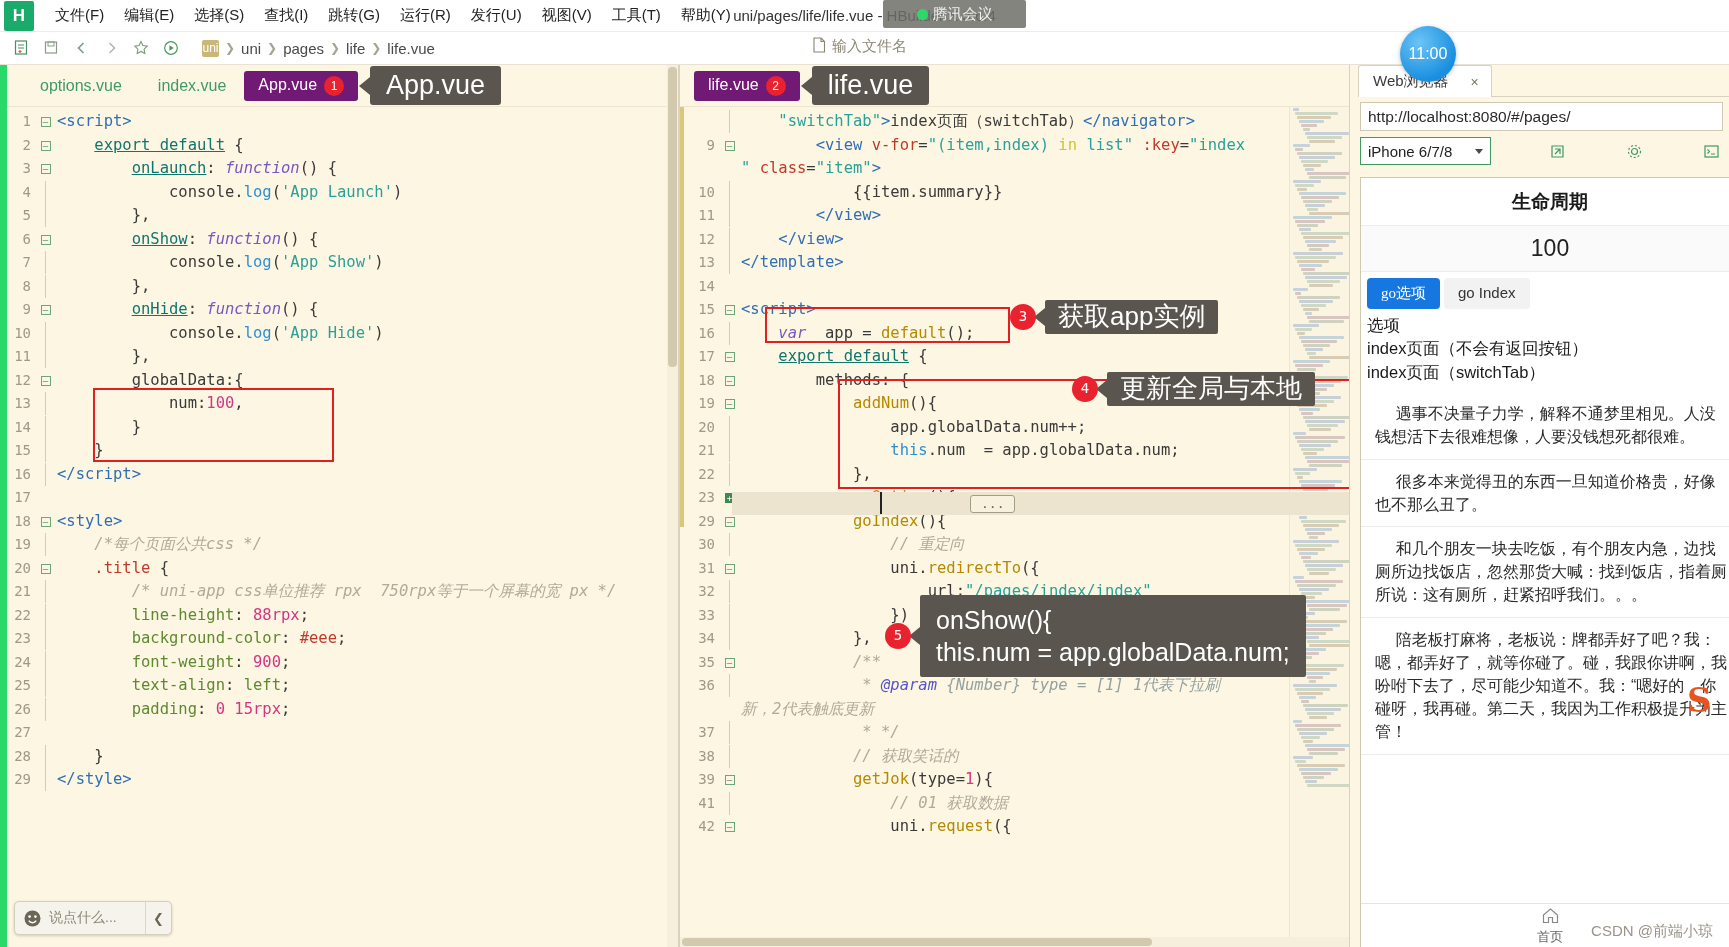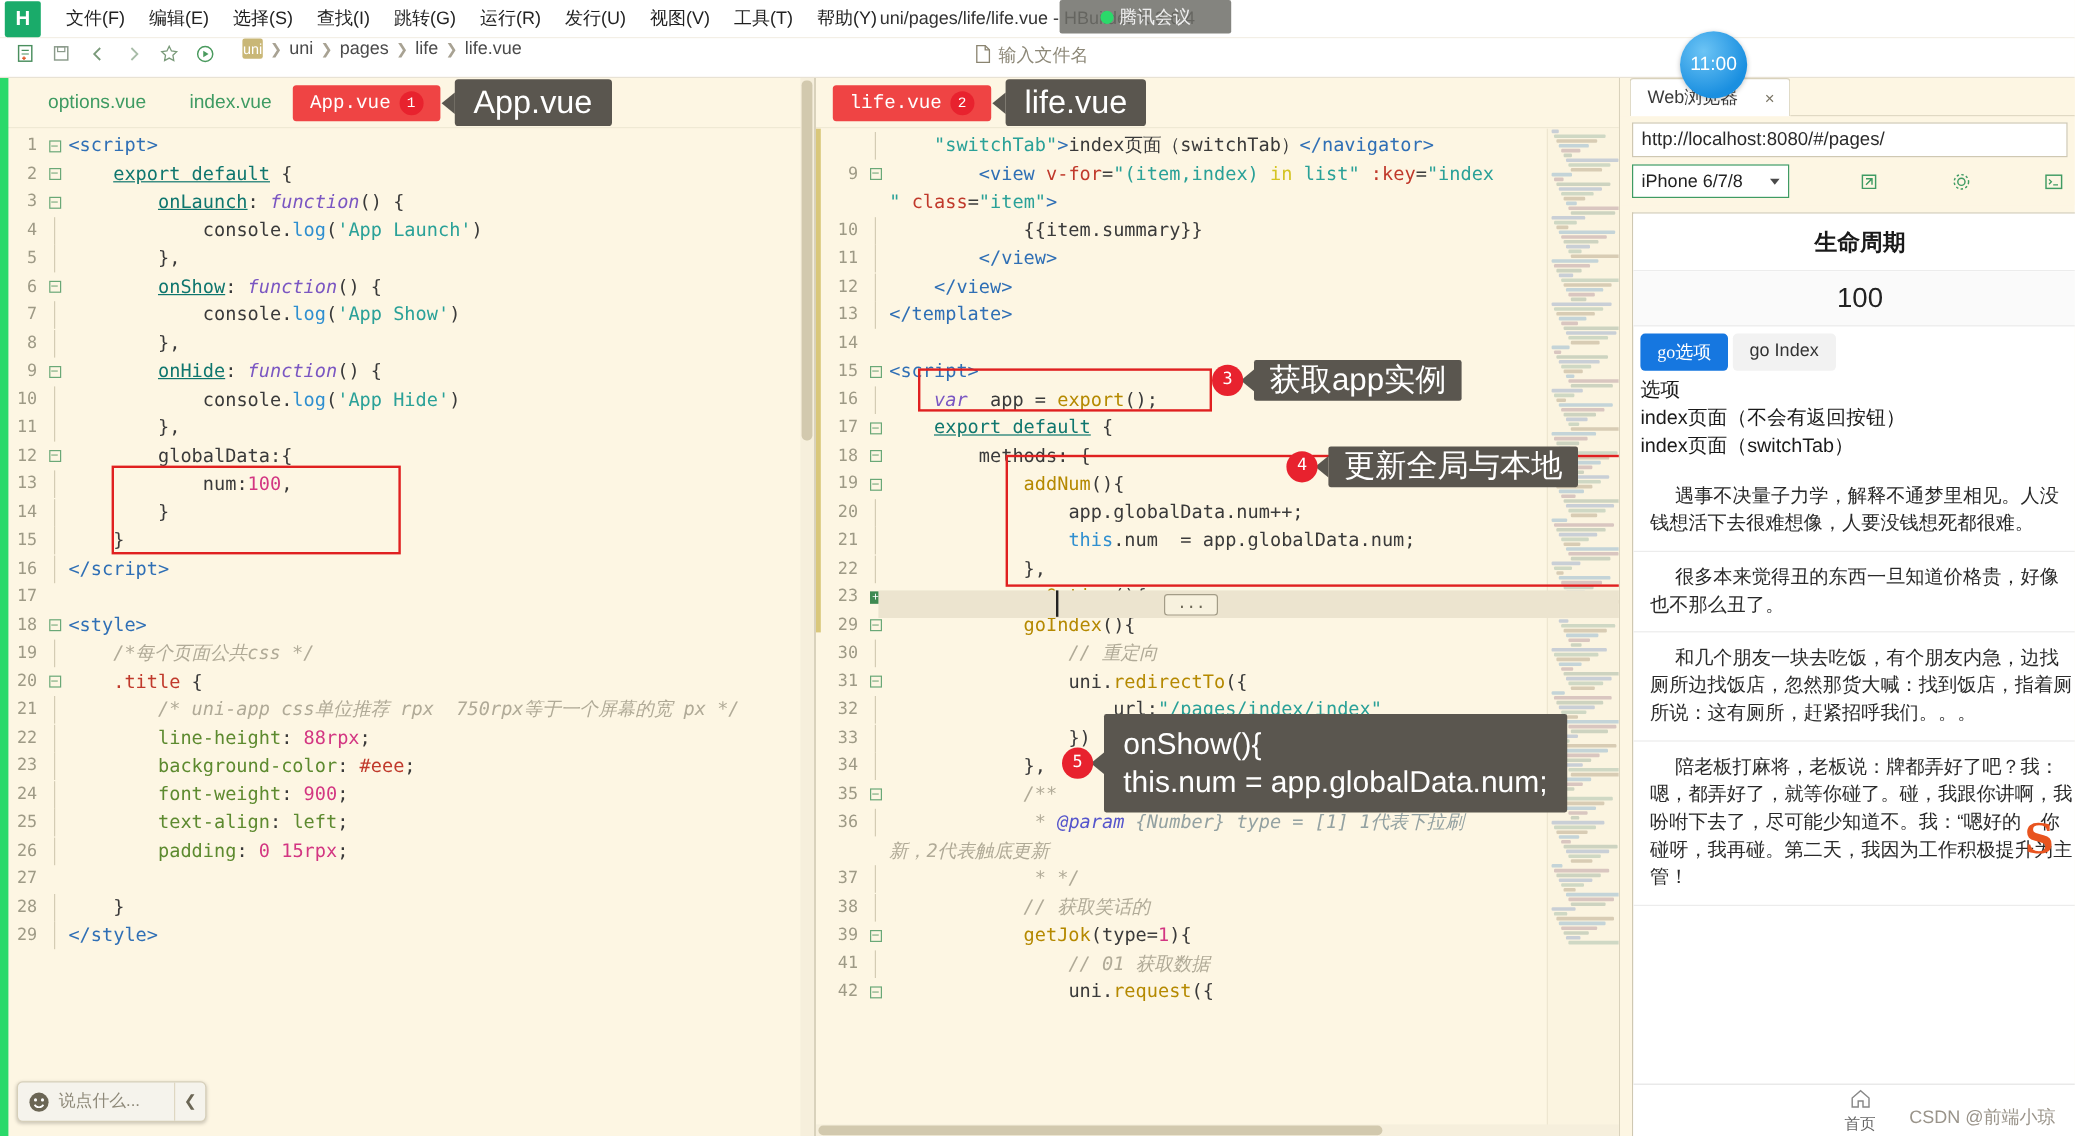--- a/index.html
+++ b/index.html
@@ -38,21 +38,21 @@
     position: absolute; left: 883px; top: 0px; width: 143px; height: 28px;
     background: rgba(110,110,105,0.85);
     display: flex; align-items: center; justify-content: center; gap: 5px;
     color: #efefef; font-size: 15px; border-radius: 2px;
   }
   .meeting-dot { width: 11px; height: 11px; border-radius: 50%; background: #2bd96a; }
 
   
   .toolbar {
     height: 33px; flex: 0 0 33px;
-    display: flex; align-items: flex-start;
+    display: flex; align-items: center;
     background: #ffffff;
     border-bottom: 1px solid #e8e2d4;
     position: relative;
   }
   .tb-ico {
     width: 30px; height: 26px; display: flex; align-items: center; justify-content: center;
     font-size: 16px; color: #7a9a7a; cursor: default;
   }
   .tb-ico.first { margin-left: 6px; }
   .tb-ico svg { display: block; }
@@ -94,23 +94,22 @@
   .tabstrip {
     height: 42px; flex: 0 0 42px; display: flex; align-items: center;
     background: #fdf6e3; padding-left: 22px; gap: 0px;
     border-bottom: 1px solid #ece5d0; position: relative;
   }
   .tab {
     font-size: 16px; color: #3f9b63; padding: 6px 18px; cursor: default;
     white-space: nowrap;
   }
   .tab.active {
-    background: #ef4444; color: #ffffff; border-radius: 3px;
+    background: #701a75; color: #ffffff; border-radius: 3px;
     padding: 5px 14px;
-    font-family: Liberation Mono, monospace;
   }
   .tab-badge {
     display: inline-flex; align-items: center; justify-content: center;
     width: 20px; height: 20px; border-radius: 50%;
     background: #e8222e; color: #fff; font-size: 12px;
     margin-left: 7px; vertical-align: middle;
   }
   .callout {
     background: #5a564f; color: #ffffff;
     font-size: 27px; padding: 4px 16px; border-radius: 3px;
@@ -463,21 +462,21 @@
         <div id="mid-code" style="padding-left:4px;">
             <div class="code-line"><span class="ln"></span><span class="fold"><span class="bar"></span></span><span class="code-txt">    <span class="k-str">"switchTab"</span><span class="k-tag">&gt;</span><span class="k-plain">index页面（switchTab）</span><span class="k-tag">&lt;/navigator&gt;</span></span></div>
             <div class="code-line"><span class="ln">9</span><span class="fold"><span class="box">–</span></span><span class="code-txt">        <span class="k-tag">&lt;view</span> <span class="k-attr">v-for</span><span class="k-plain">=</span><span class="k-str">"(item,index)</span> <span class="k-in">in</span> <span class="k-str">list"</span> <span class="k-attr">:key</span><span class="k-plain">=</span><span class="k-str">"index</span></span></div>
             <div class="code-line"><span class="ln"></span><span class="fold"></span><span class="code-txt"><span class="k-str">"</span> <span class="k-attr">class</span><span class="k-plain">=</span><span class="k-str">"item"</span><span class="k-tag">&gt;</span></span></div>
             <div class="code-line"><span class="ln">10</span><span class="fold"><span class="bar"></span></span><span class="code-txt">            <span class="k-plain">{{item.summary}}</span></span></div>
             <div class="code-line"><span class="ln">11</span><span class="fold"><span class="bar"></span></span><span class="code-txt">        <span class="k-tag">&lt;/view&gt;</span></span></div>
             <div class="code-line"><span class="ln">12</span><span class="fold"><span class="bar"></span></span><span class="code-txt">    <span class="k-tag">&lt;/view&gt;</span></span></div>
             <div class="code-line"><span class="ln">13</span><span class="fold"><span class="bar"></span></span><span class="code-txt"><span class="k-tag">&lt;/template&gt;</span></span></div>
             <div class="code-line"><span class="ln">14</span><span class="fold"></span><span class="code-txt">&nbsp;</span></div>
             <div class="code-line"><span class="ln">15</span><span class="fold"><span class="box">–</span></span><span class="code-txt"><span class="k-tag">&lt;script&gt;</span></span></div>
-            <div class="code-line"><span class="ln">16</span><span class="fold"><span class="bar"></span></span><span class="code-txt">    <span class="k-kw">var</span>  <span class="k-plain">app = </span><span class="k-fn">export</span><span class="k-plain">();</span></span></div>
+            <div class="code-line"><span class="ln">16</span><span class="fold"><span class="bar"></span></span><span class="code-txt">    <span class="k-kw">var</span>  <span class="k-plain">app = </span><span class="k-fn">default</span><span class="k-plain">();</span></span></div>
             <div class="code-line"><span class="ln">17</span><span class="fold"><span class="box">–</span></span><span class="code-txt">    <span class="k-kw2">export default</span> <span class="k-plain">{</span></span></div>
             <div class="code-line"><span class="ln">18</span><span class="fold"><span class="box">–</span></span><span class="code-txt">        <span class="k-plain">methods: {</span></span></div>
             <div class="code-line"><span class="ln">19</span><span class="fold"><span class="box">–</span></span><span class="code-txt">            <span class="k-fn">addNum</span><span class="k-plain">(){</span></span></div>
             <div class="code-line"><span class="ln">20</span><span class="fold"><span class="bar"></span></span><span class="code-txt">                <span class="k-plain">app.globalData.num++;</span></span></div>
             <div class="code-line"><span class="ln">21</span><span class="fold"><span class="bar"></span></span><span class="code-txt">                <span class="k-this">this</span><span class="k-plain">.num  = app.globalData.num;</span></span></div>
             <div class="code-line"><span class="ln">22</span><span class="fold"><span class="bar"></span></span><span class="code-txt">            <span class="k-plain">},</span></span></div>
             <div class="code-line"><span class="ln">23</span><span class="fold"><span class="box" style="border-color:#3f8a52;background:#3f8a52;color:#fff">+</span></span><span class="code-txt">            <span class="k-fn">goOption</span><span class="k-plain">(){ </span></span></div>
             <div class="code-line"><span class="ln">29</span><span class="fold"><span class="box">–</span></span><span class="code-txt">            <span class="k-fn">goIndex</span><span class="k-plain">(){</span></span></div>
             <div class="code-line"><span class="ln">30</span><span class="fold"><span class="bar"></span></span><span class="code-txt">                <span class="k-cmt">// 重定向</span></span></div>
             <div class="code-line"><span class="ln">31</span><span class="fold"><span class="box">–</span></span><span class="code-txt">                <span class="k-plain">uni.</span><span class="k-fn">redirectTo</span><span class="k-plain">({</span></span></div>

